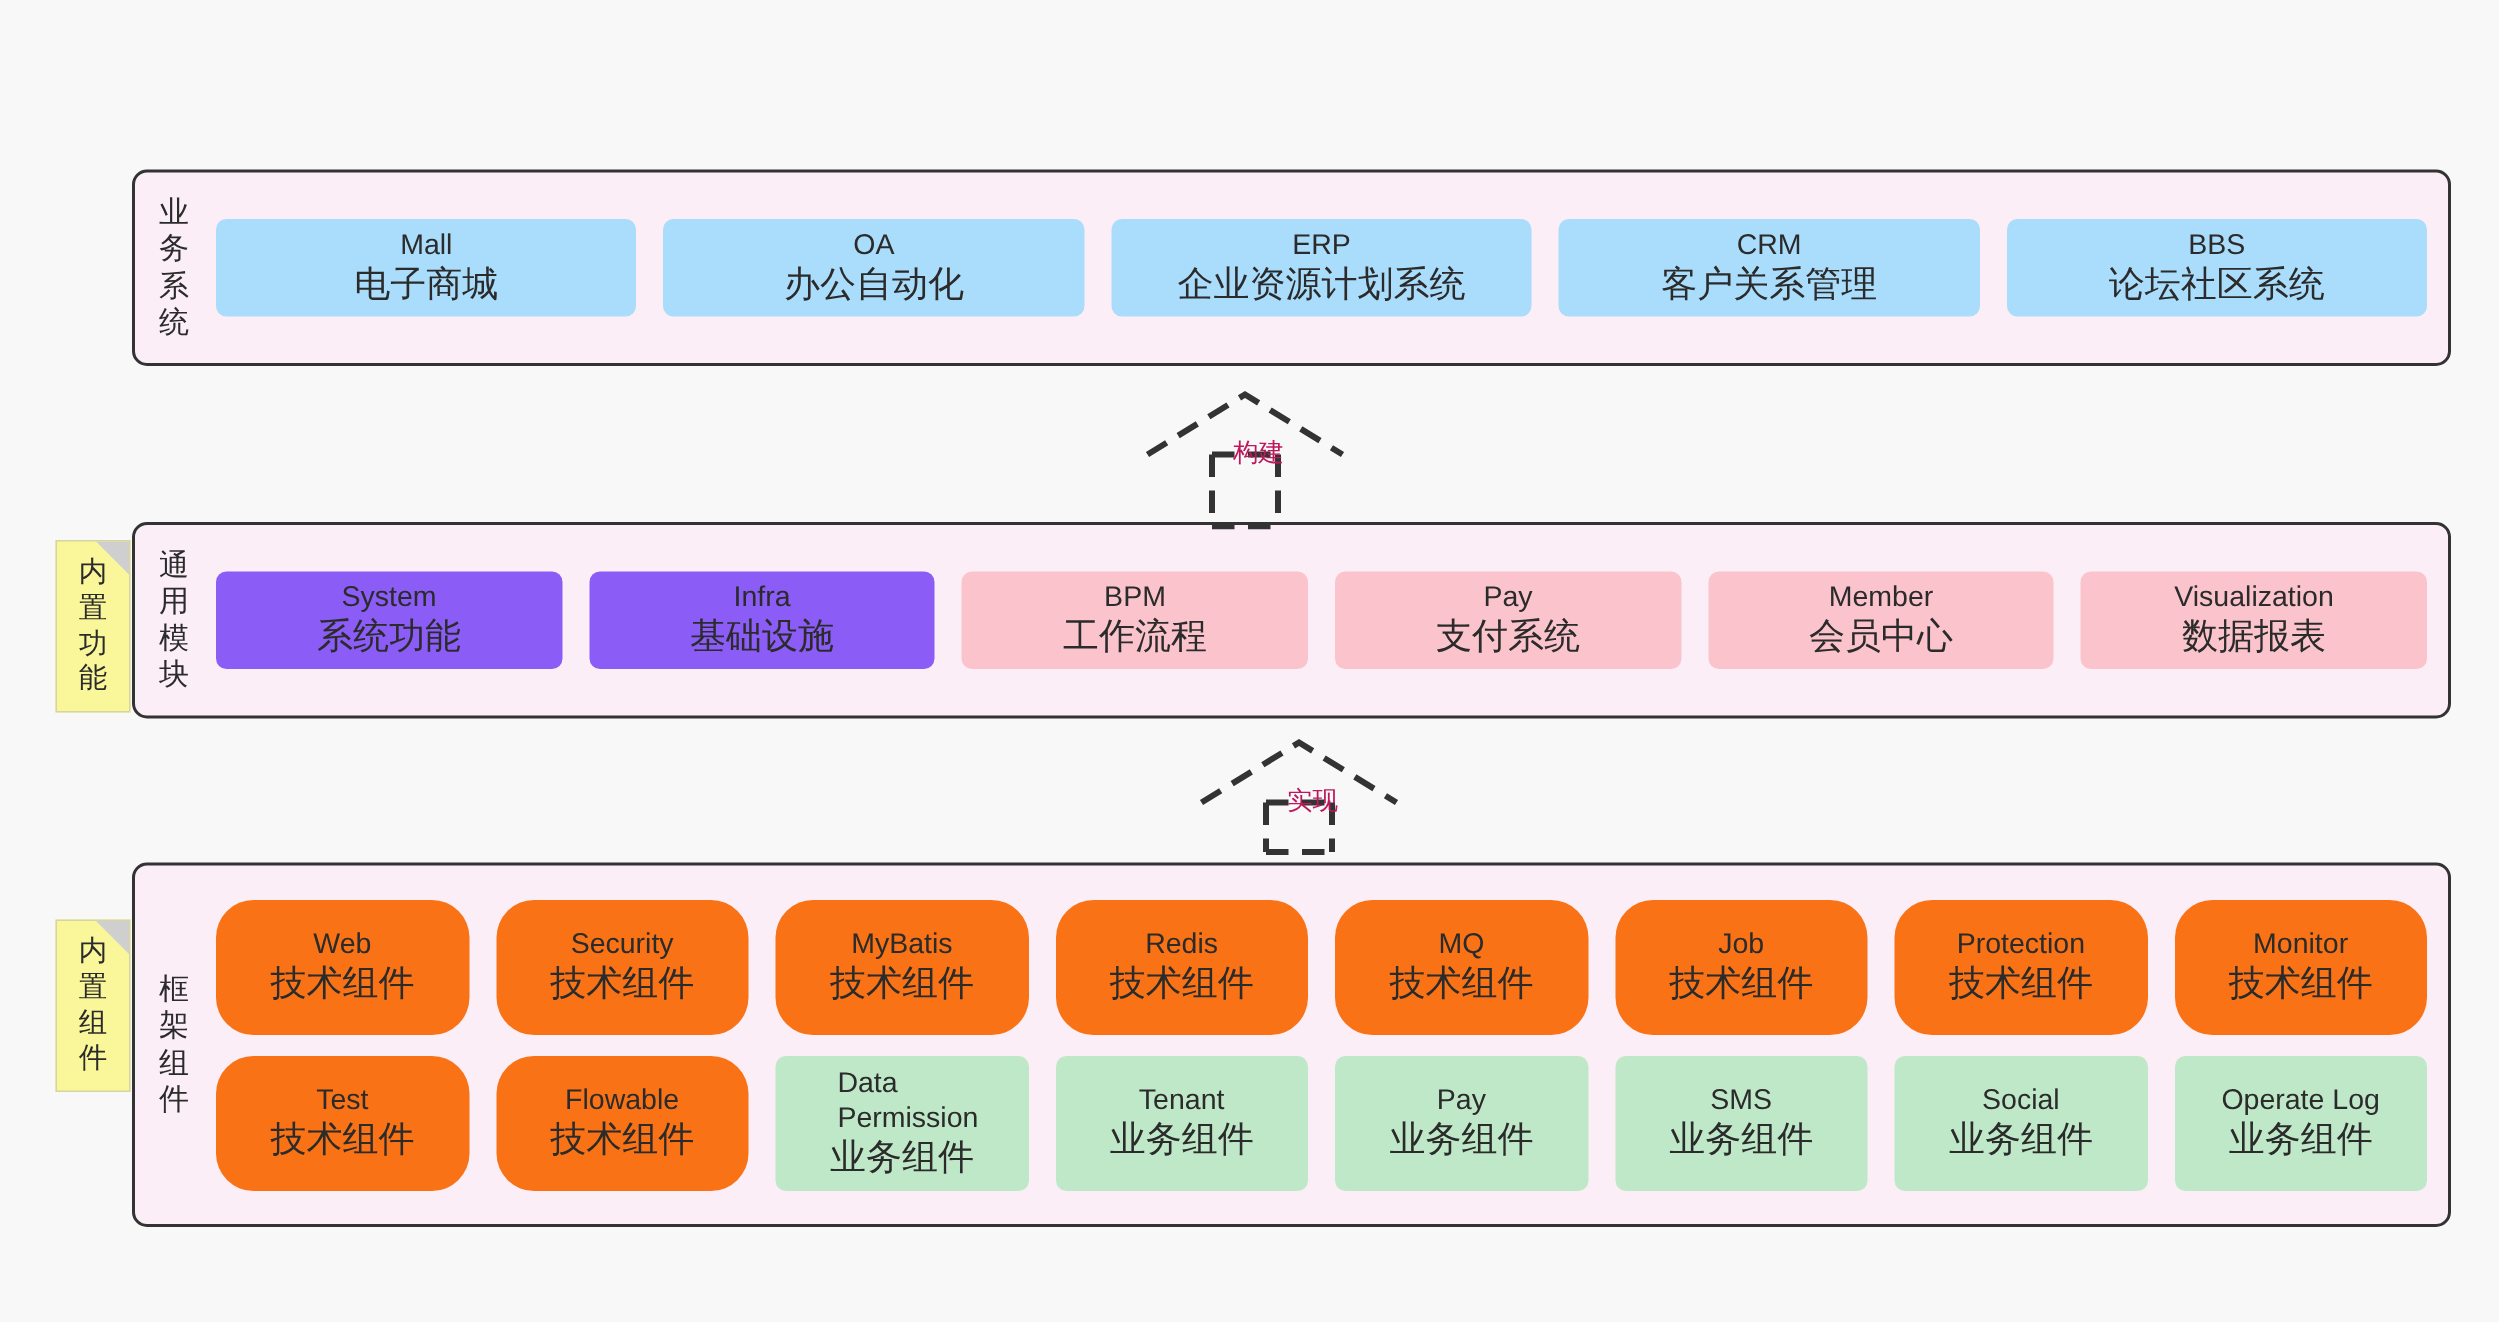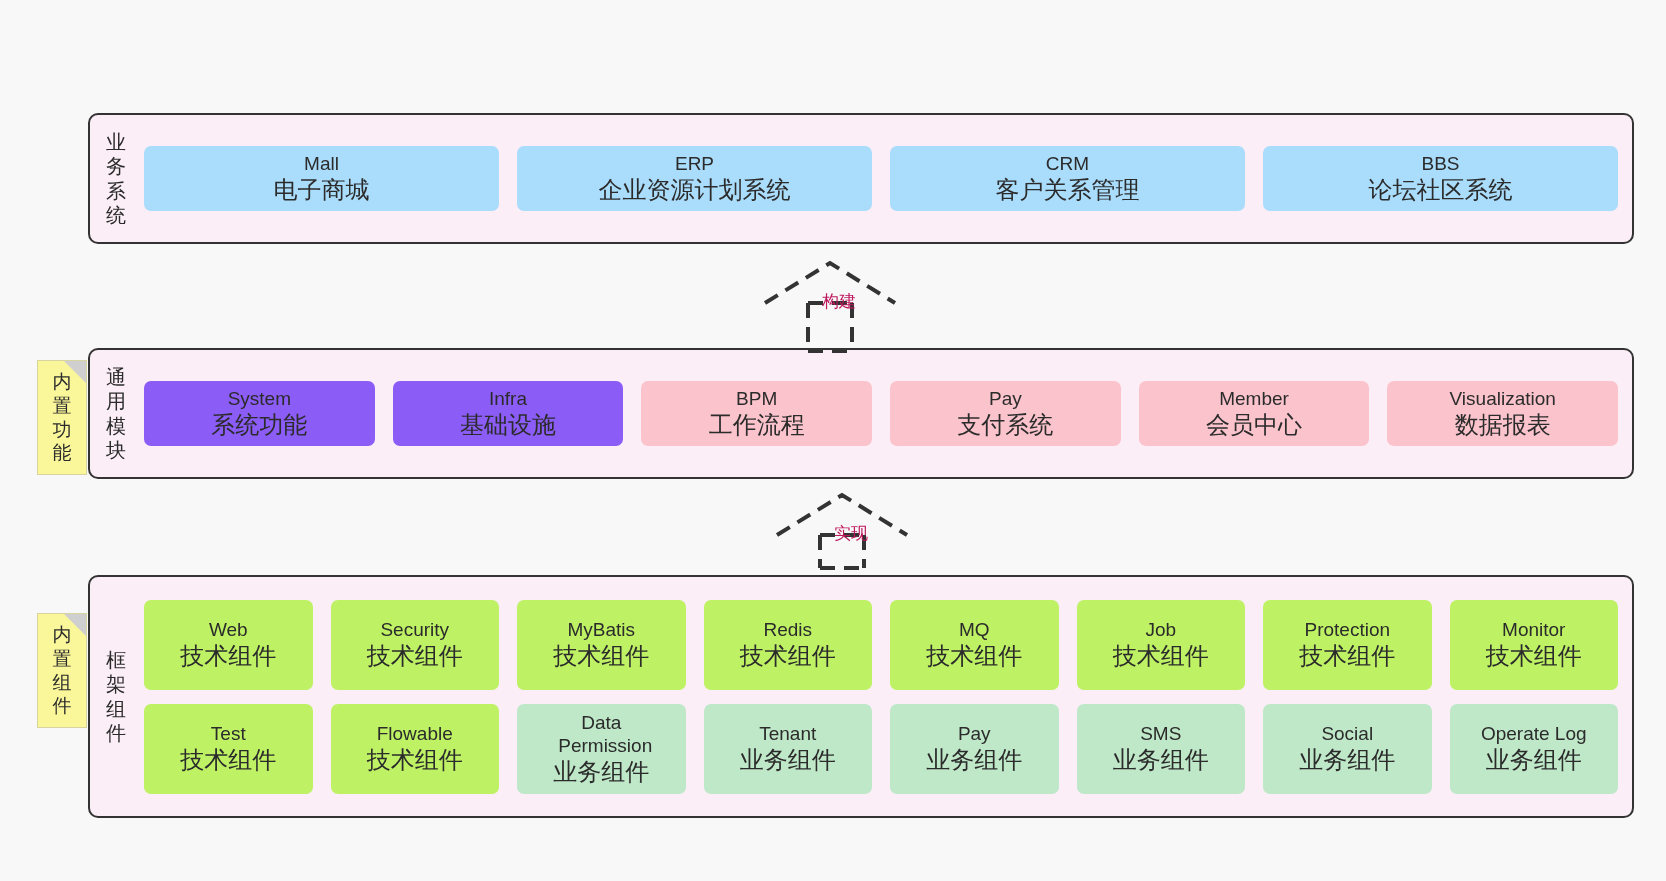--- a/index.html
+++ b/index.html
@@ -64,33 +64,32 @@
     justify-content: space-between;
   }
 
   .node {
     flex: 1 1 0;
     border-radius: 7px;
     display: flex;
     flex-direction: column;
     align-items: center;
     justify-content: center;
-    text-align: center;
     box-sizing: border-box;
     padding: 6px 4px;
     line-height: 1.22;
   }
   .node .t1 { font-size: 19px; }
   .node .t2 { font-size: 24px; }
 
   
   .n-blue       { background: #aadcfb; }
   .n-red        { background: #8b5cf6; }
   .n-pink       { background: #fbc4cc; }
-  .n-green      { background: #bef264; }
+  .n-green      { background: #f97316; border-radius: 25px; }
   .n-greenlight { background: #bfe8c8; }
 
   
   .note {
     position: absolute;
     background: #faf69a;
     border: 1px solid #d8d4a0;
     box-sizing: border-box;
     display: flex;
     flex-direction: column;
@@ -137,20 +136,24 @@
       <span>系</span>
       <span>统</span>
     </div>
     <div class="layer-body">
       <div class="row">
         <div class="node n-blue">
           <div class="t1">Mall</div>
           <div class="t2">电子商城</div>
         </div>
         <div class="node n-blue">
+          <div class="t1">OA</div>
+          <div class="t2">办公自动化</div>
+        </div>
+        <div class="node n-blue">
           <div class="t1">ERP</div>
           <div class="t2">企业资源计划系统</div>
         </div>
         <div class="node n-blue">
           <div class="t1">CRM</div>
           <div class="t2">客户关系管理</div>
         </div>
         <div class="node n-blue">
           <div class="t1">BBS</div>
           <div class="t2">论坛社区系统</div>
@@ -207,21 +210,21 @@
           <div class="t2">会员中心</div>
         </div>
         <div class="node n-pink">
           <div class="t1">Visualization</div>
           <div class="t2">数据报表</div>
         </div>
       </div>
     </div>
   </div>
 
-  <div class="connector" style="left:772px; top:490px; width:200px; height:80px;">
+  <div class="connector" style="left:796px; top:490px; width:200px; height:80px;">
     <svg width="200" height="80" viewBox="0 0 200 80">
       <path d="M 5 45 L 70 5 L 135 45" fill="none" stroke="#333333" stroke-width="4" stroke-dasharray="15,9" stroke-linecap="butt"></path>
       <path d="M 48 45 L 48 78 M 92 45 L 92 78 M 48 78 L 92 78 M 48 45 L 92 45" fill="none" stroke="#333333" stroke-width="4" stroke-dasharray="15,9"></path>
     </svg>
     <span class="conn-label" style="left:62px; top:32px;">实现</span>
   </div>
 
   <div class="note" style="left:37px; top:613px; width:50px; height:115px;">
     <div class="fold"></div>
     <span>内</span>

